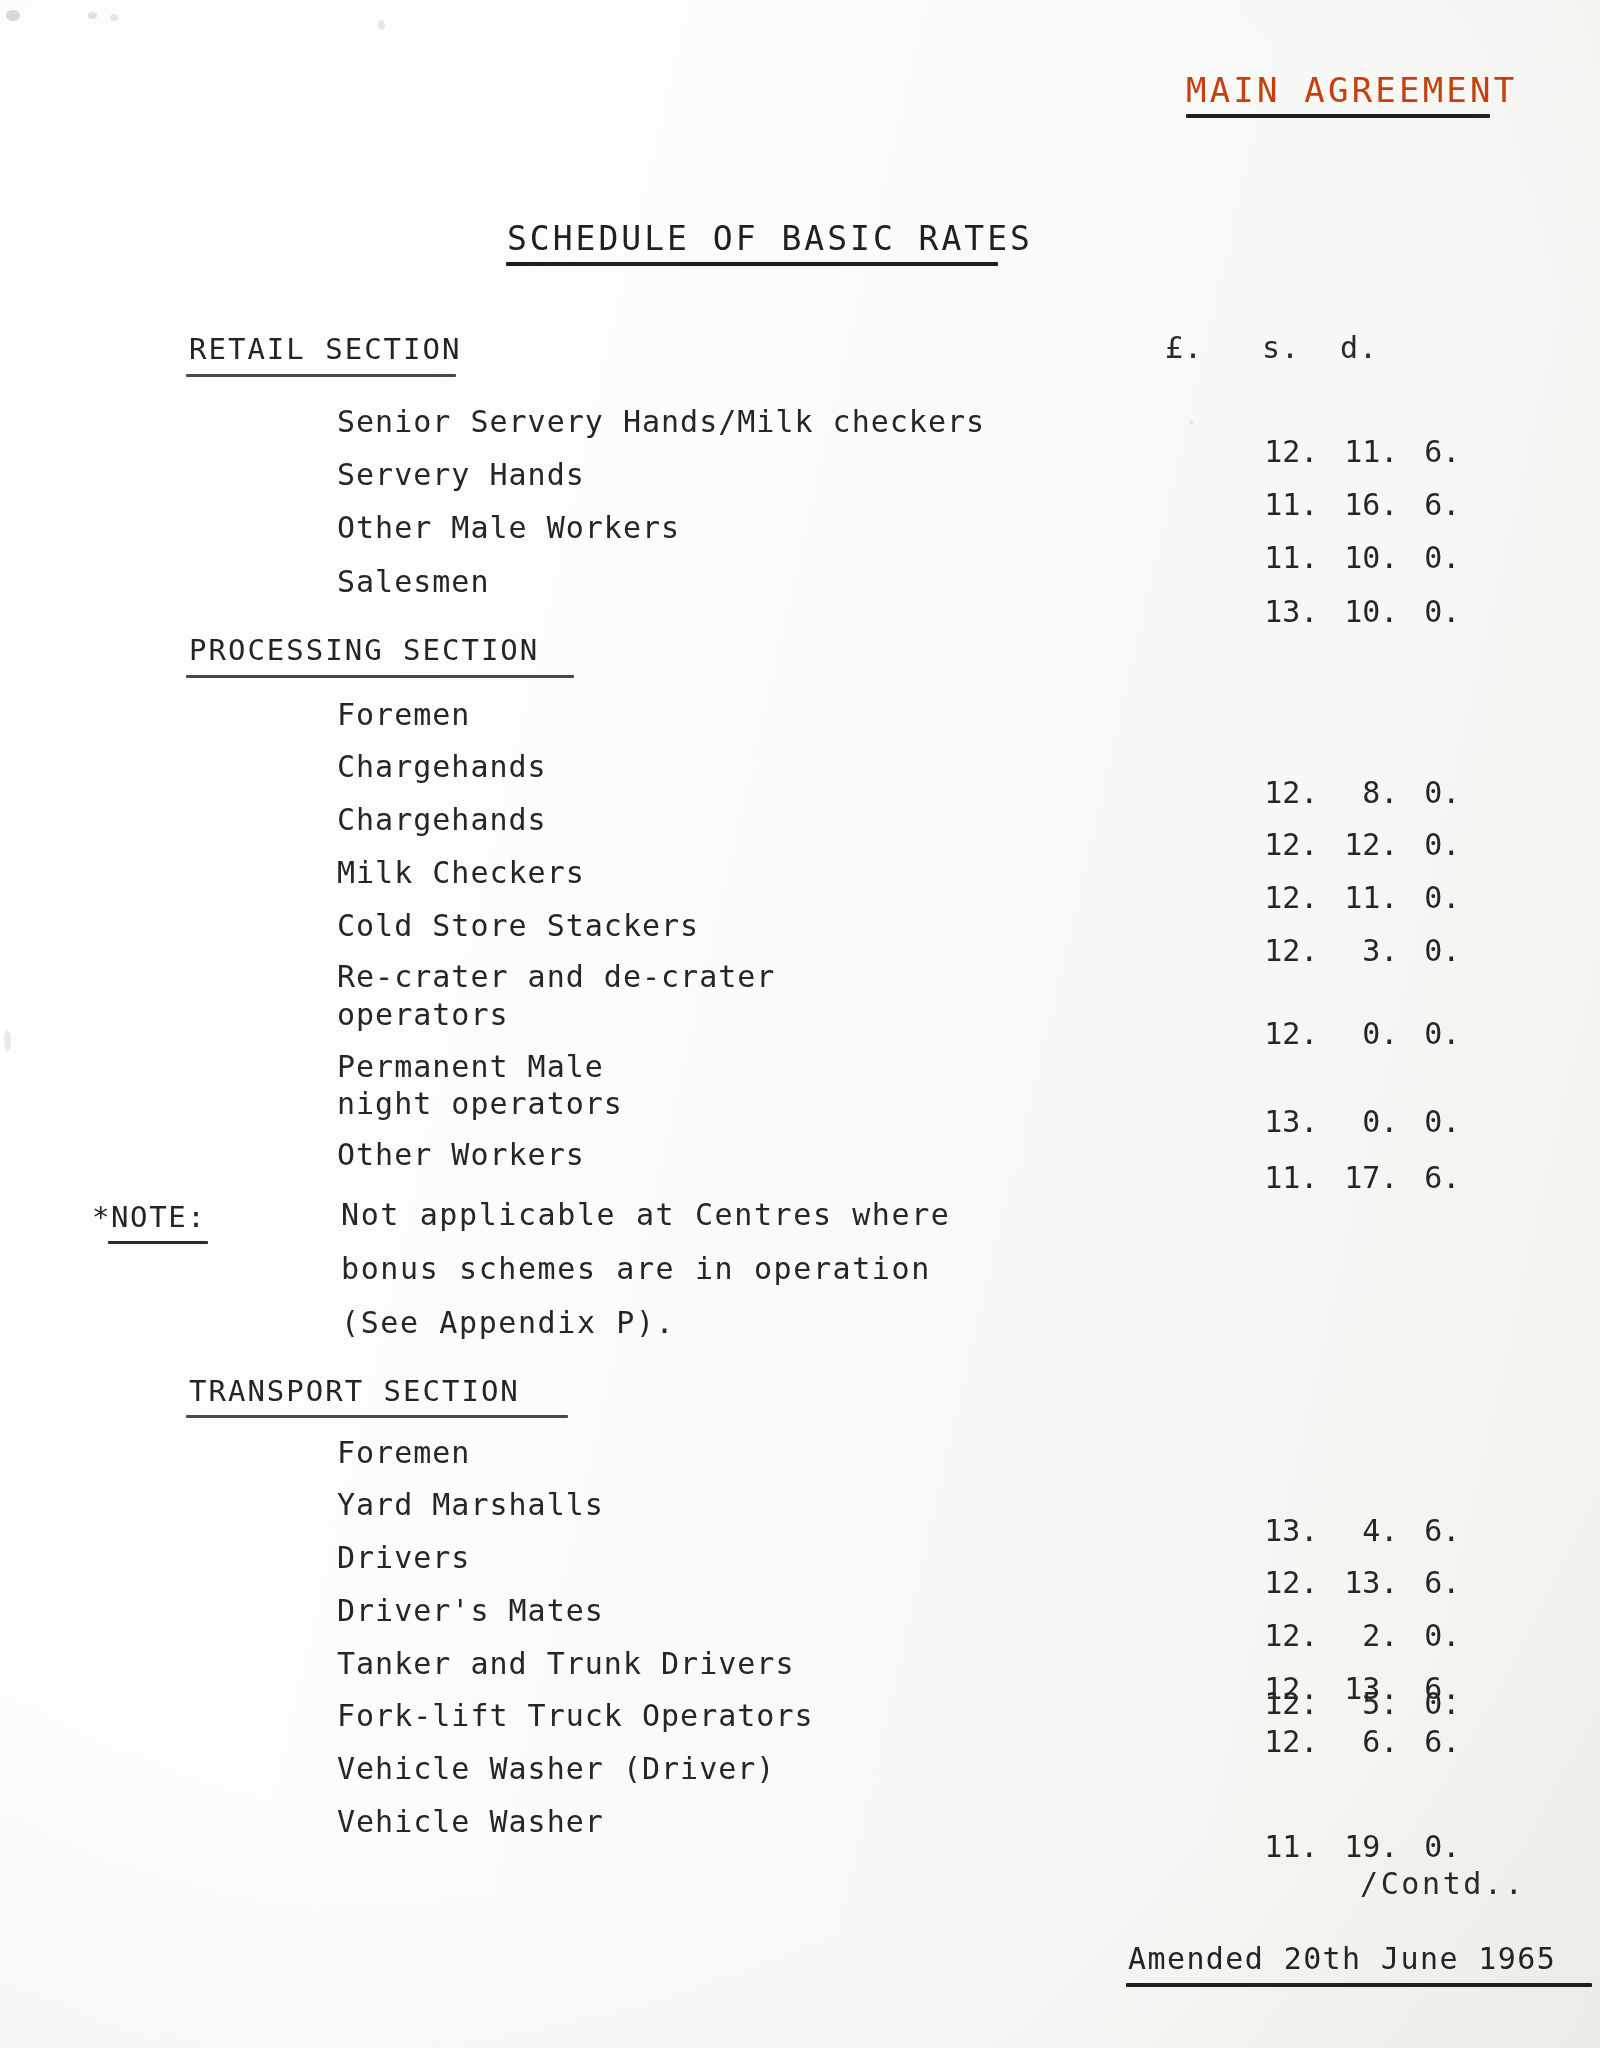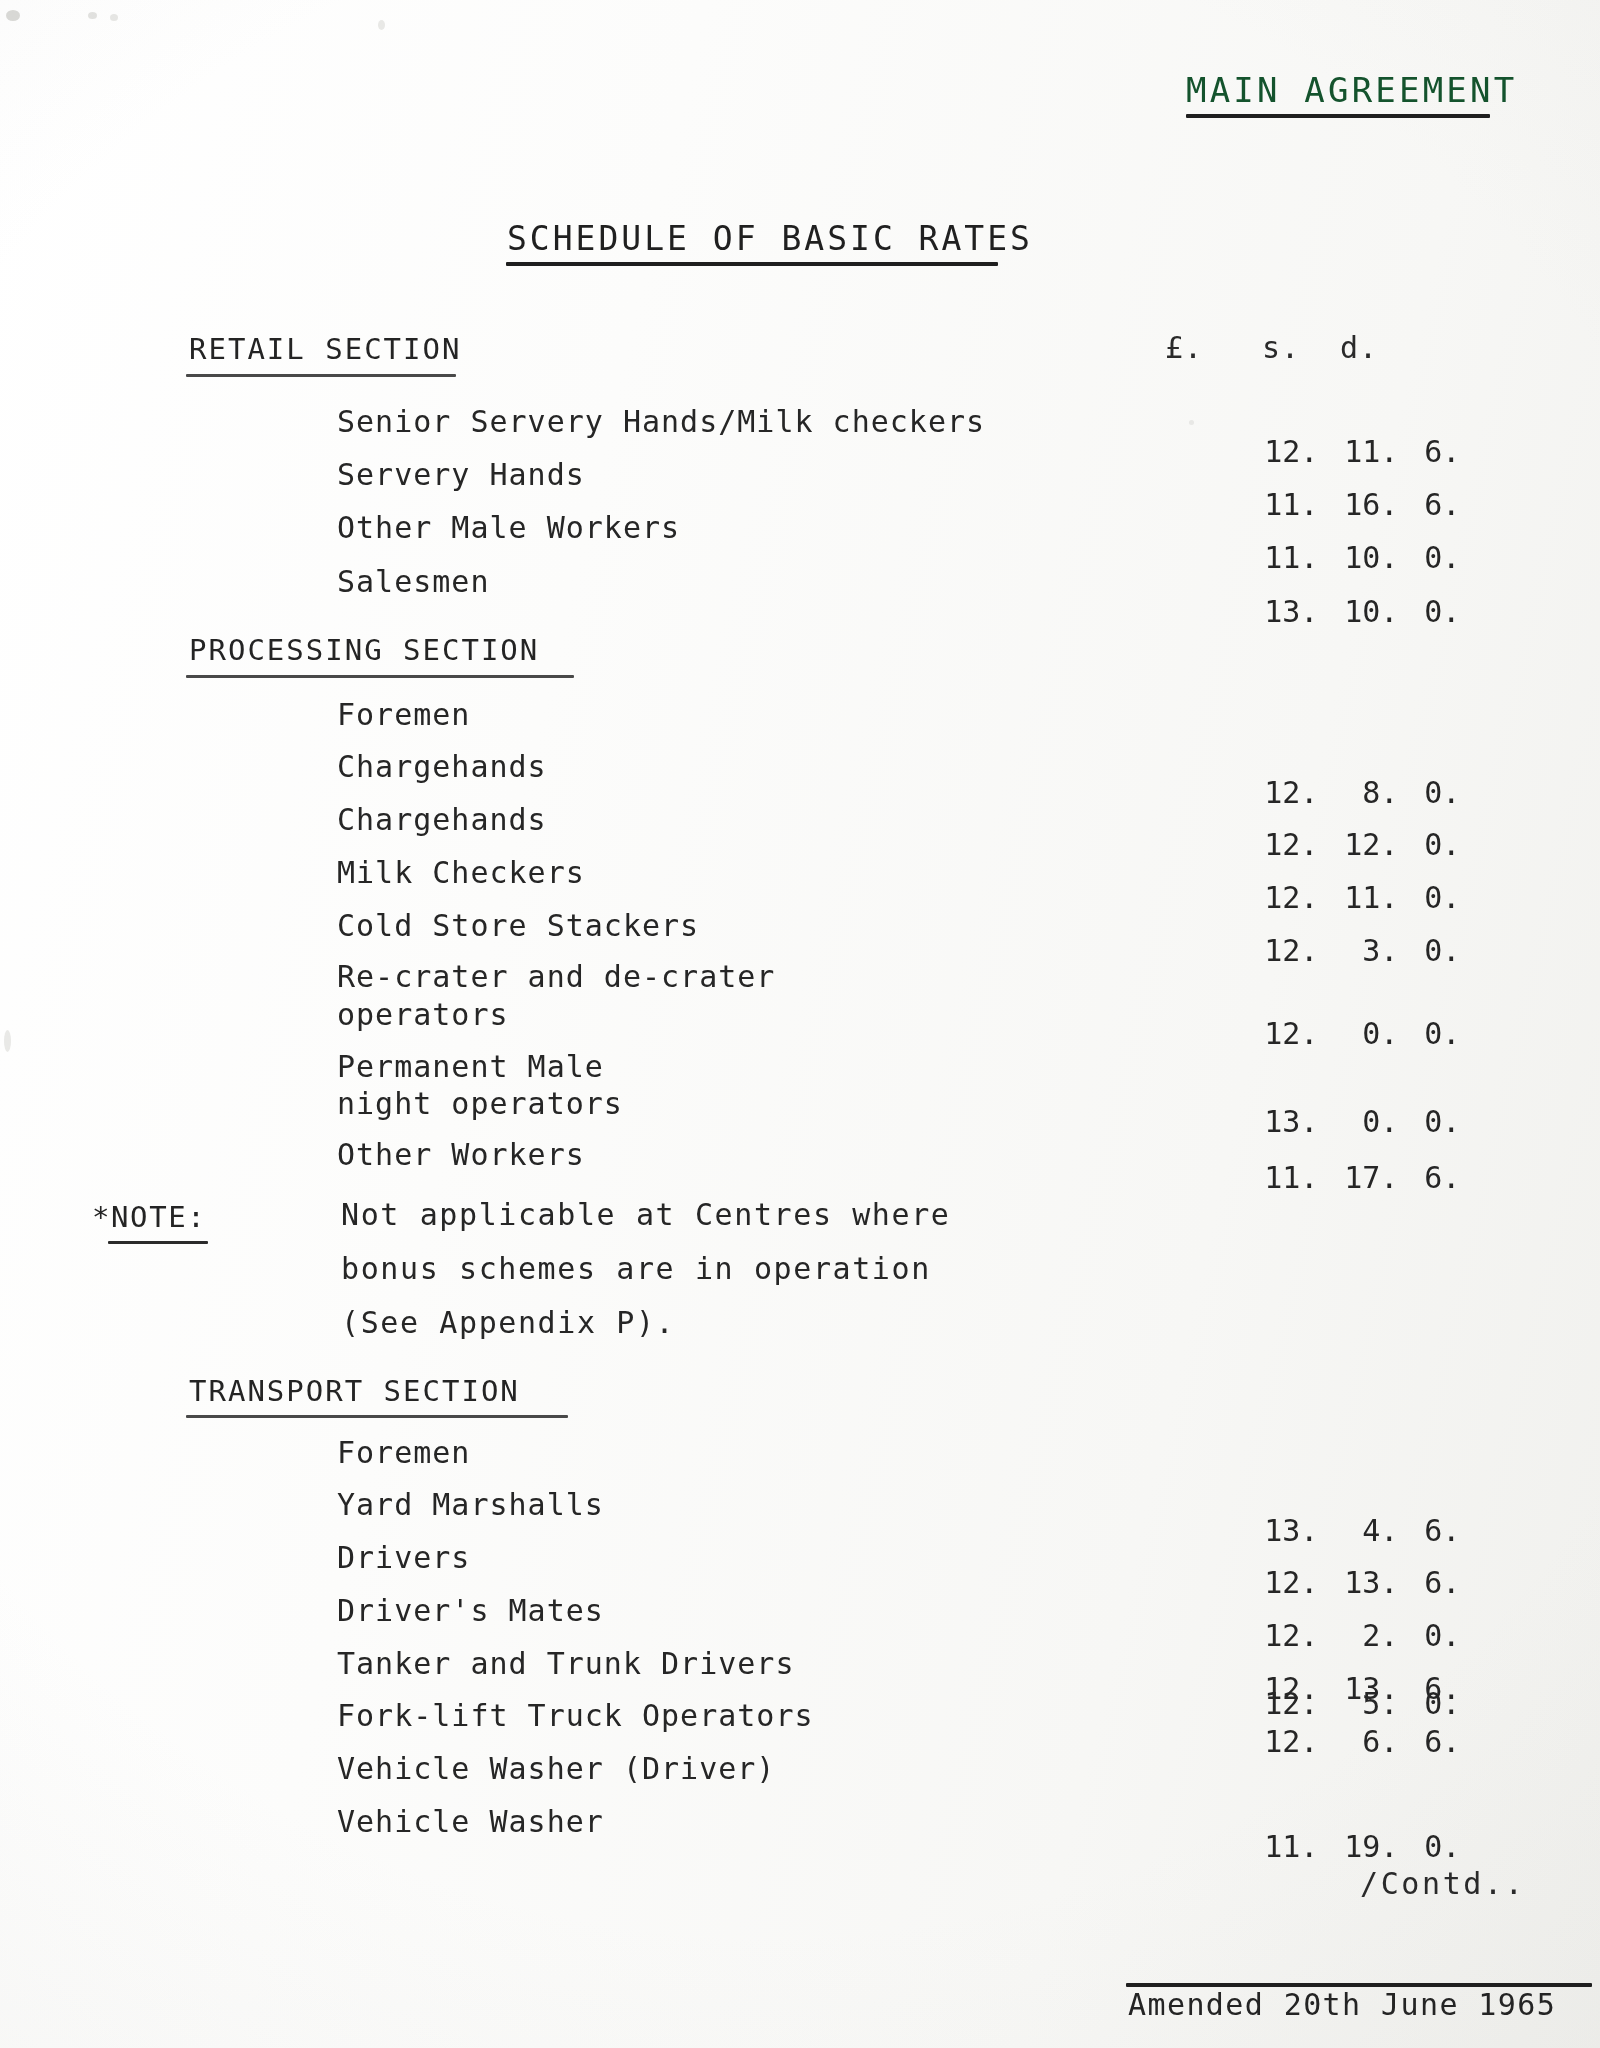--- a/index.html
+++ b/index.html
@@ -39,21 +39,21 @@
   .t {
     position: absolute;
     white-space: pre;
     line-height: 1;
   }
 
   
   .hdr {
     font-size: 34px;
     letter-spacing: 3.2px;
-    color: #14532d;
+    color: #c2410c;
   }
   .title {
     font-size: 33px;
     letter-spacing: 3.0px;
     color: #202020;
   }
   .section {
     font-size: 29px;
     letter-spacing: 2.0px;
     color: #242424;
@@ -81,21 +81,20 @@
   .foot {
     font-size: 30px;
     letter-spacing: 2.6px;
     color: #2a2a2a;
     margin-left: 12px;
   }
   .amend {
     font-size: 30px;
     letter-spacing: 1.4px;
     color: #242424;
-    margin-top: 46px;
   }
 
   
   .rate {
     position: absolute;
     font-size: 30px;
     color: #262626;
     white-space: pre;
     line-height: 1;
   }

